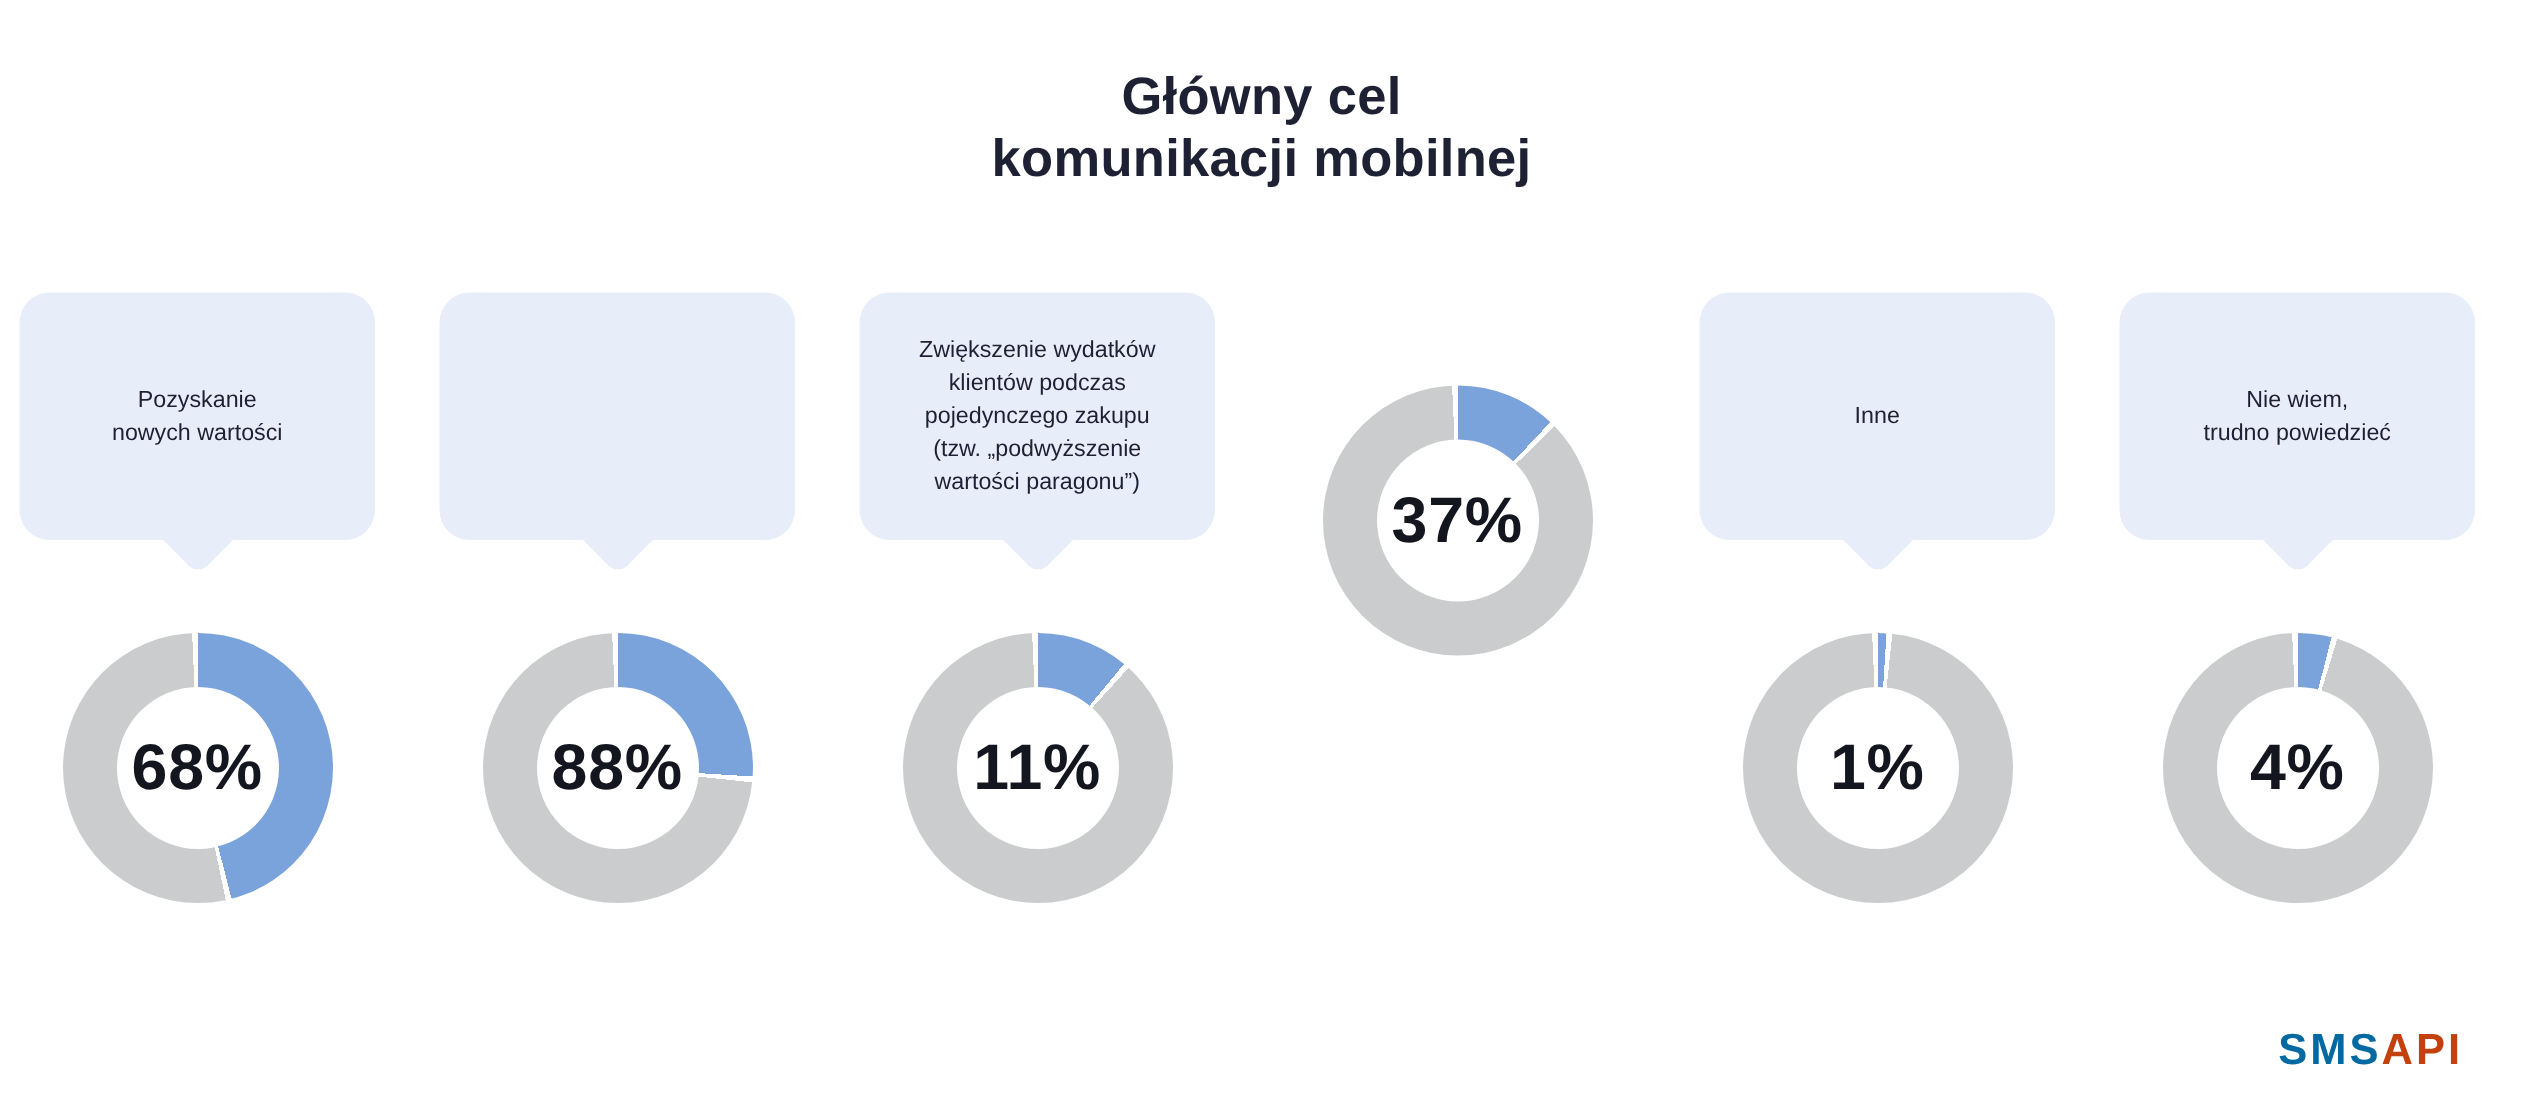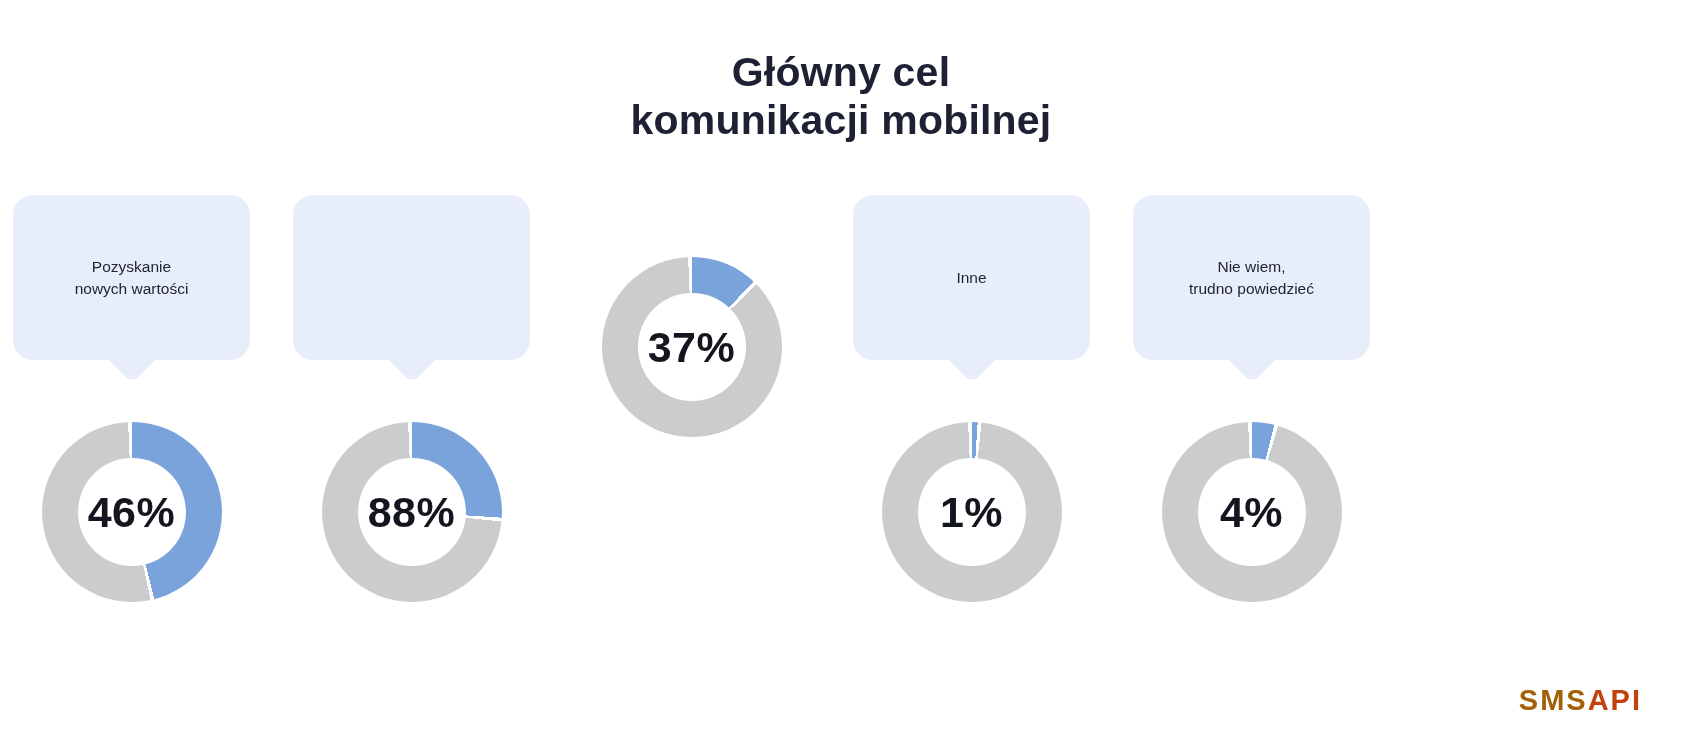--- a/index.html
+++ b/index.html
@@ -7,21 +7,21 @@
     width: 1682px; height: 739px;
     background: #ffffff;
     font-family: "Liberation Sans", sans-serif;
     position: relative;
     overflow: hidden;
   }
   .title {
     position: absolute;
     top: 22px; left: 0; width: 100%;
     text-align: center;
-    font-size: 41px;
+    font-size: 35px;
     font-weight: 700;
     line-height: 1.17;
     color: #1d2133;
     white-space: pre-line;
     letter-spacing: 0.2px;
   }
   .columns {
     position: absolute;
     top: 195px; left: 13px;
     display: flex;
@@ -87,51 +87,64 @@
     letter-spacing: 0.5px;
   }
   .logo {
     position: absolute;
     top: 686px; right: 40px;
     font-size: 29px;
     font-weight: 700;
     letter-spacing: 2px;
     line-height: 1;
   }
-  .logo-sms { color: #a16207; }
+  .logo-sms { color: #0369a1; }
   .logo-api { color: #c2410c; }
 </style>
 </head>
 <body>
 
 <h1 class="title">Główny cel
 komunikacji mobilnej</h1>
 
 <div class="columns">
 
   <div class="column">
     <div class="bubble">
       <div class="bubble-text">Pozyskanie
 nowych wartości</div>
       <div class="bubble-tail"></div>
     </div>
     <div class="donut" style="background: conic-gradient(rgb(122, 163, 219) 0deg, rgb(122, 163, 219) 165.6deg, rgb(255, 255, 255) 165.6deg, rgb(255, 255, 255) 168.1deg, rgb(203, 204, 206) 168.1deg, rgb(203, 204, 206) 357.5deg, rgb(255, 255, 255) 357.5deg, rgb(255, 255, 255) 360deg);">
-      <span class="pct">46%</span>
+      <span class="pct">68%</span>
     </div>
   </div>
 
   <div class="column">
     <div class="bubble">
       <div class="bubble-tail"></div>
     </div>
     <div class="donut" style="background: conic-gradient(rgb(122, 163, 219) 0deg, rgb(122, 163, 219) 93.6deg, rgb(255, 255, 255) 93.6deg, rgb(255, 255, 255) 96.1deg, rgb(203, 204, 206) 96.1deg, rgb(203, 204, 206) 357.5deg, rgb(255, 255, 255) 357.5deg, rgb(255, 255, 255) 360deg);">
       <span class="pct">88%</span>
     </div>
   </div>
 
+  <div class="column">
+    <div class="bubble">
+      <div class="bubble-text">Zwiększenie wydatków
+klientów podczas
+pojedynczego zakupu
+(tzw. „podwyższenie
+wartości paragonu”)</div>
+      <div class="bubble-tail"></div>
+    </div>
+    <div class="donut" style="background: conic-gradient(rgb(122, 163, 219) 0deg, rgb(122, 163, 219) 39.6deg, rgb(255, 255, 255) 39.6deg, rgb(255, 255, 255) 42.1deg, rgb(203, 204, 206) 42.1deg, rgb(203, 204, 206) 357.5deg, rgb(255, 255, 255) 357.5deg, rgb(255, 255, 255) 360deg);">
+      <span class="pct">11%</span>
+    </div>
+  </div>
 
   <div class="column">
     <div class="donut" style="background: conic-gradient(rgb(122, 163, 219) 0deg, rgb(122, 163, 219) 43.2deg, rgb(255, 255, 255) 43.2deg, rgb(255, 255, 255) 45.7deg, rgb(203, 204, 206) 45.7deg, rgb(203, 204, 206) 357.5deg, rgb(255, 255, 255) 357.5deg, rgb(255, 255, 255) 360deg);">
       <span class="pct">37%</span>
     </div>
   </div>
 
   <div class="column">
     <div class="bubble">
       <div class="bubble-text">Inne</div>

